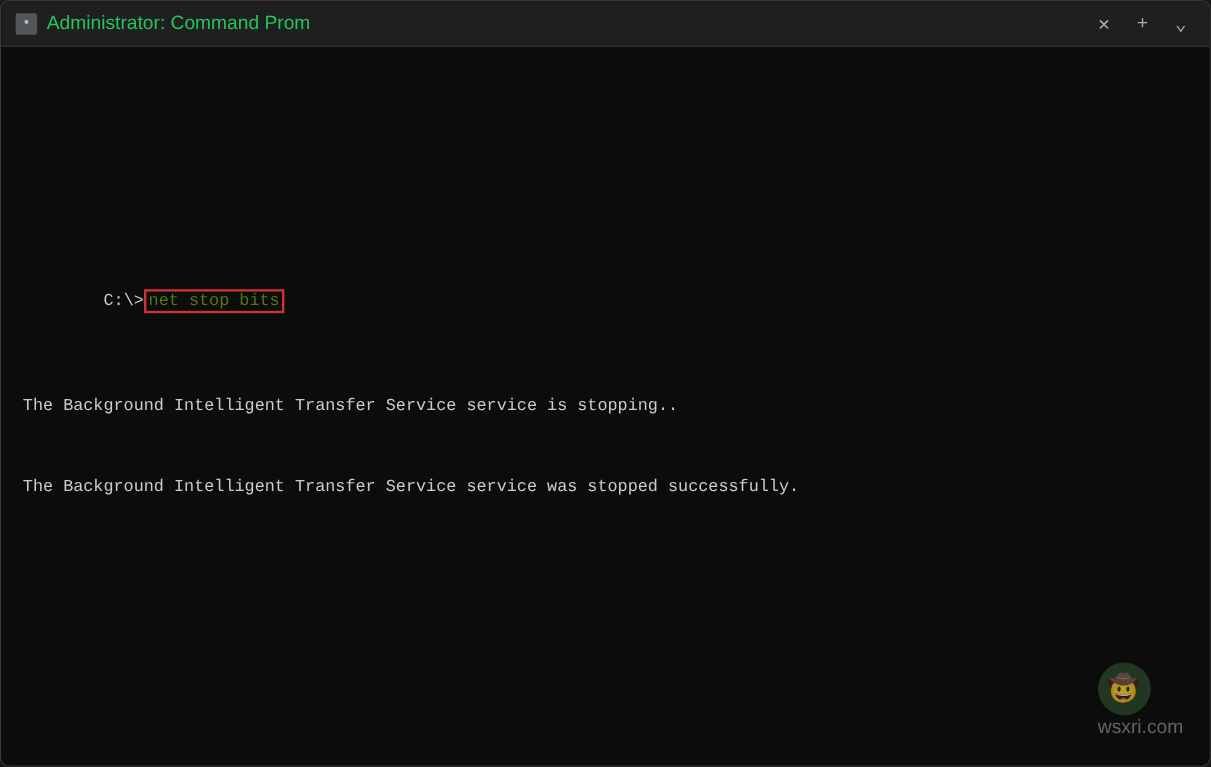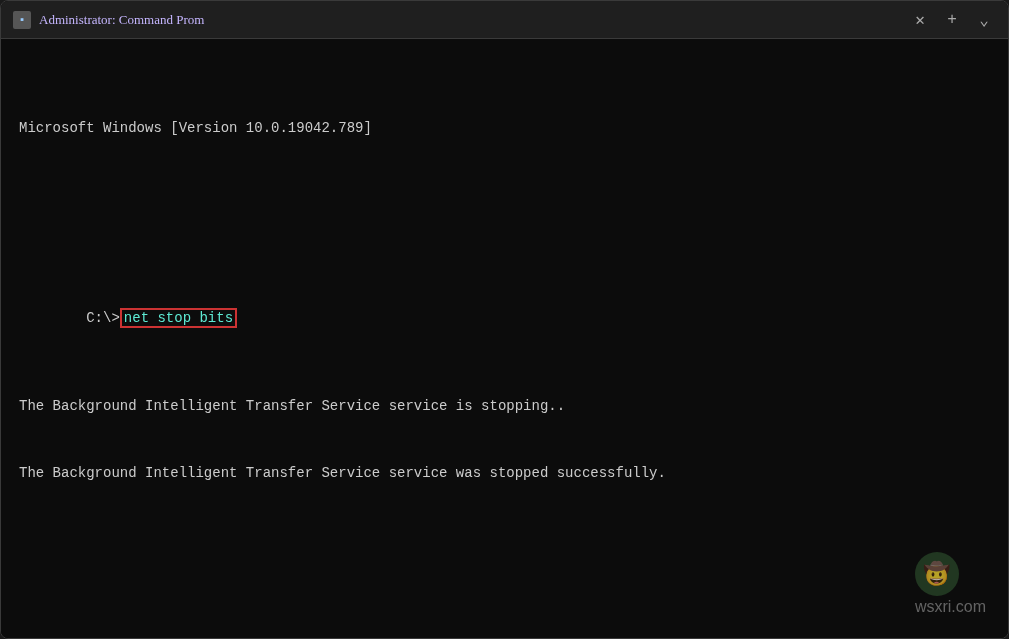--- a/index.html
+++ b/index.html
@@ -41,23 +41,23 @@
       border-radius: 2px;
       display: flex;
       align-items: center;
       justify-content: center;
       font-size: 10px;
       color: #ccc;
       flex-shrink: 0;
     }
 
     .title-bar-text {
-      color: #c4b5fd;
-      font-size: 13px;
-      font-family: Liberation Serif, serif;
+      color: #22c55e;
+      font-size: 16px;
+      font-family: Liberation Sans, sans-serif;
       flex: 1;
     }
 
     .title-bar-btn {
       width: 24px;
       height: 24px;
       display: flex;
       align-items: center;
       justify-content: center;
       color: #aaa;
@@ -78,21 +78,21 @@
       color: #cccccc;
       font-size: 14px;
       line-height: 1.55;
       white-space: pre;
       font-family: 'Courier New', Courier, monospace;
     }
 
     .cmd-highlight {
       border: 2px solid #cc3333;
       padding: 0 2px;
-      color: #5eead4;
+      color: #4d7c0f;
     }
 
     .prompt {
       color: #cccccc;
     }
 
     .line-block {
       margin-bottom: 2px;
     }
 
@@ -141,21 +141,20 @@
     </div>
     <span class="title-bar-text">Administrator: Command Prom</span>
     <div class="title-bar-btn">✕</div>
     <div class="title-bar-btn">+</div>
     <div class="title-bar-btn">⌄</div>
   </div>
 
   <div class="terminal-body">
     <div class="terminal-text">
       
-      <div class="line-block"><span>Microsoft Windows [Version 10.0.19042.789]</span></div>
       <div class="spacer"></div>
 
       
       <div class="line-block">
         <span class="prompt">C:\&gt;</span><span class="cmd-highlight">net stop bits</span>
       </div>
       <div class="line-block"><span>The Background Intelligent Transfer Service service is stopping..</span></div>
       <div class="line-block"><span>The Background Intelligent Transfer Service service was stopped successfully.</span></div>
       <div class="spacer"></div>
 

